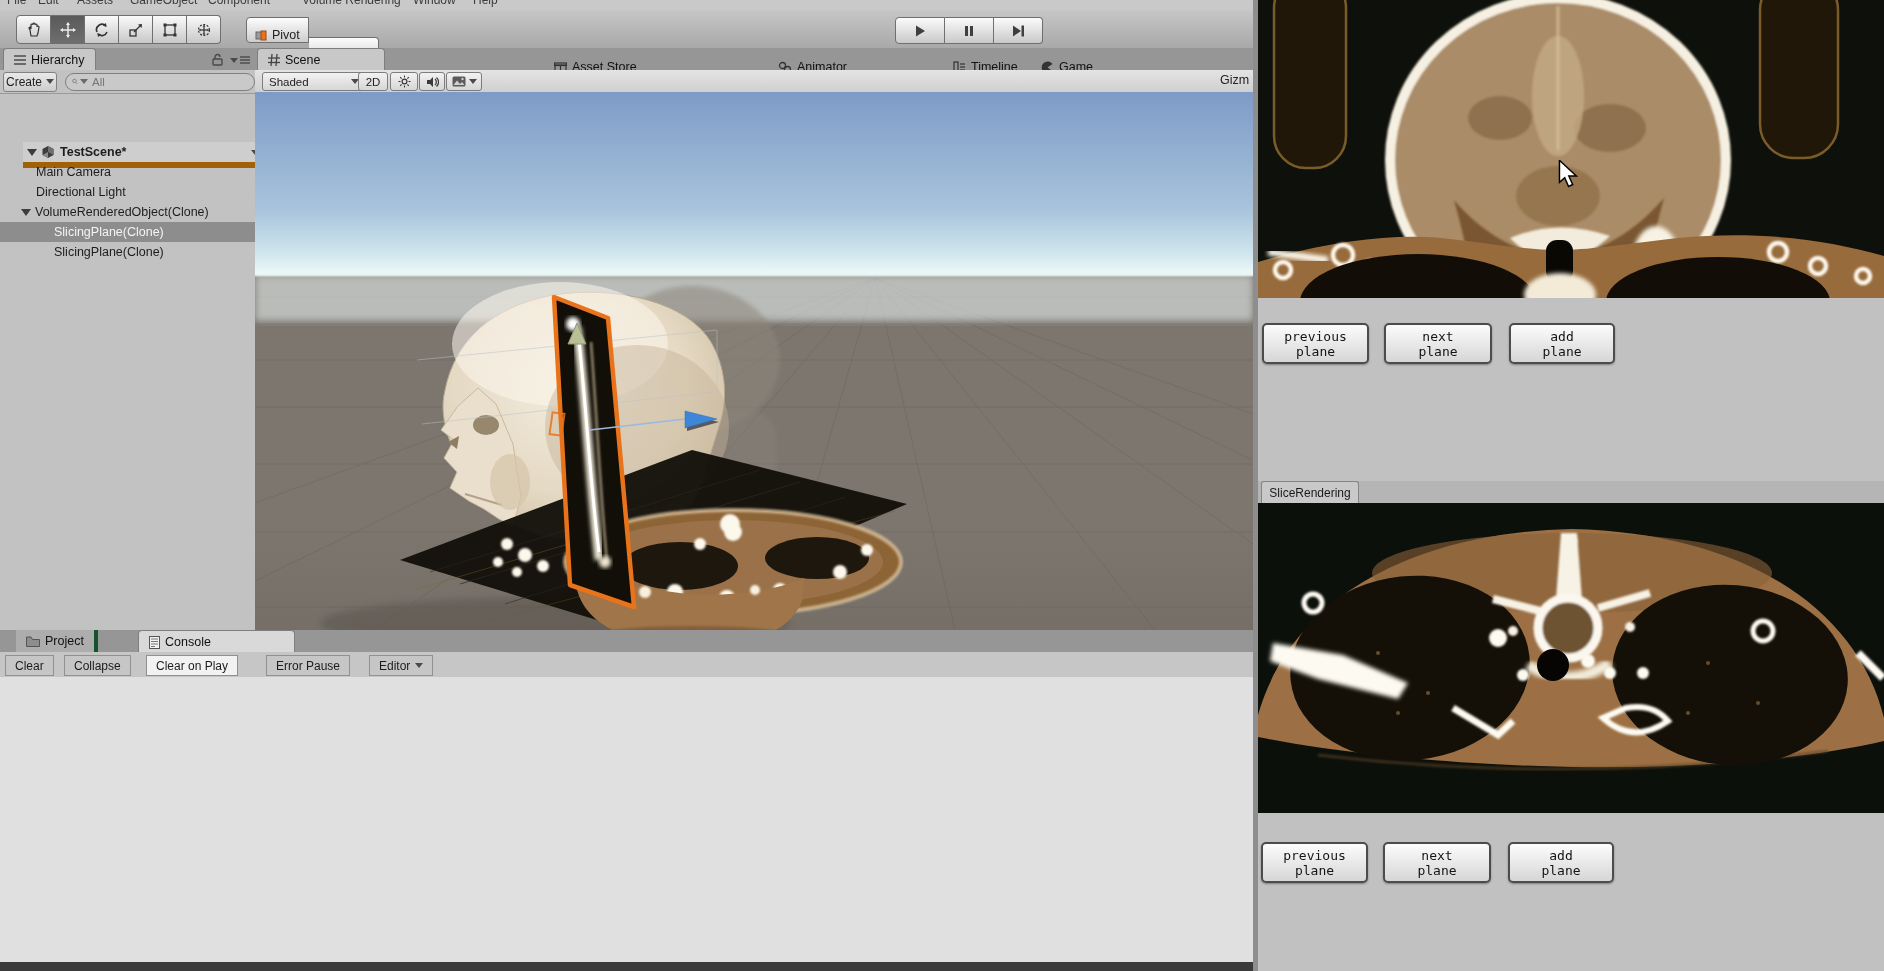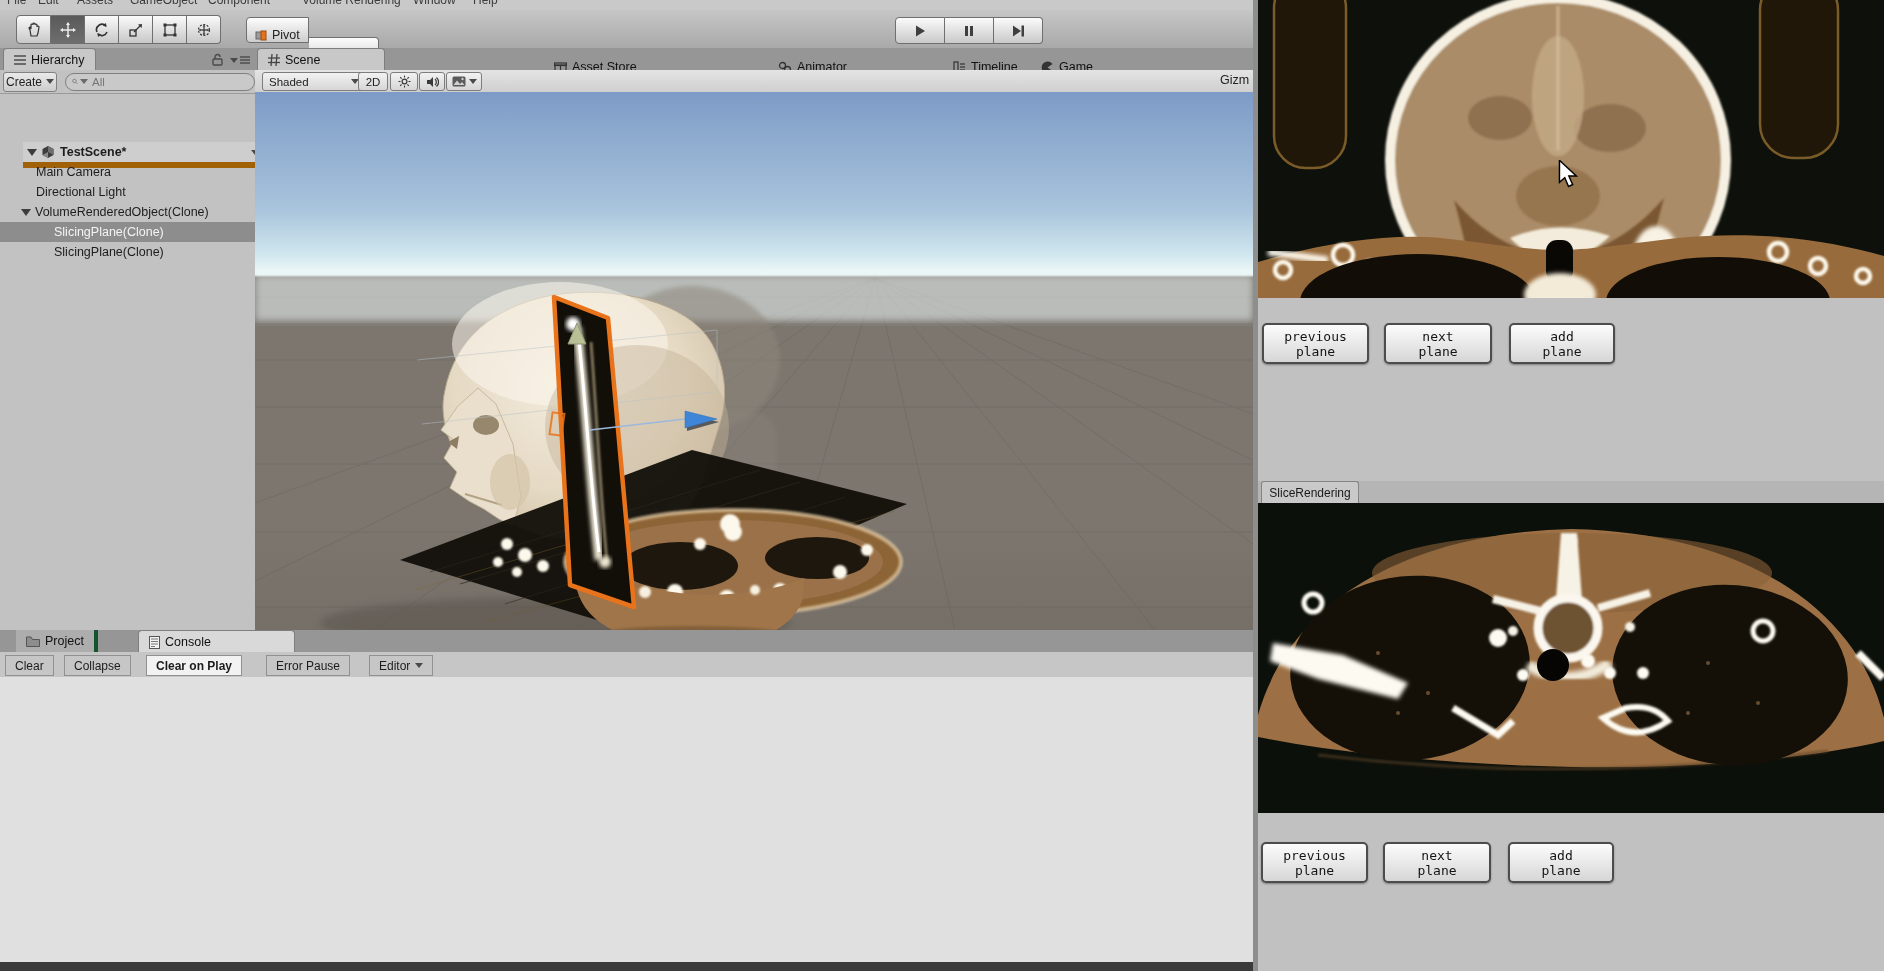--- a/index.html
+++ b/index.html
@@ -62,21 +62,21 @@
     border:1px solid #7d7d7d;border-radius:3px;display:flex;align-items:center;justify-content:center;
     font-size:11.5px;color:#222;gap:4px;}
   #viewport{left:0;top:44px;width:998px;height:538px;overflow:hidden;
     background:linear-gradient(#7d9bc7 0%,#a9c4dc 22%,#cfe6ee 30%,#ecf7f7 33.5%,#e9f4f4 34%,#7c766f 34.5%,#7c766f 80%,#756f68 100%);}
   
   #consolepanel{left:0;top:630px;width:1253px;height:341px;background:#e0e0e0;}
   #cons-tabrow{left:0;top:0;width:1253px;height:22px;}
   #constoolbar{left:0;top:22px;width:1253px;height:25px;background:#c6c6c6;border-bottom:1px solid #9c9c9c;}
   .cbtn{position:absolute;top:3px;height:19px;background:#c6c6c6;border:1px solid #919191;
     display:flex;align-items:center;justify-content:center;font-size:12px;color:#1c1c1c;gap:5px;padding:0 9px;}
-  .cbtn.on{background:#f2f2f2;font-weight:bold;}
+  .cbtn.on{background:#f2f2f2;}
   #consbody{left:0;top:47px;width:1253px;height:285px;background:#e0e0e0;}
   #bottomstrip{left:0;top:962px;width:1253px;height:9px;background:#3a3a3a;}
   
   #rightside{left:1253px;top:0;width:631px;height:971px;background:#c1c1c1;border-left:5px solid #8e8e8e;box-sizing:border-box;}
   .ctframe{position:absolute;left:0;background:#0e110b;}
   .uibtn{position:absolute;height:37px;background:linear-gradient(#fcfcfc,#d6d6d6);
     border:2px solid #4c4c4c;border-radius:5px;display:flex;flex-direction:column;align-items:center;
     justify-content:center;font-family:"DejaVu Sans Mono",monospace;font-size:13px;line-height:15px;color:#141414;
     box-shadow:0 1px 2px rgba(0,0,0,.35);}
   #slicetab{position:absolute;left:3px;top:481px;width:96px;height:21px;background:#c9c9c9;

